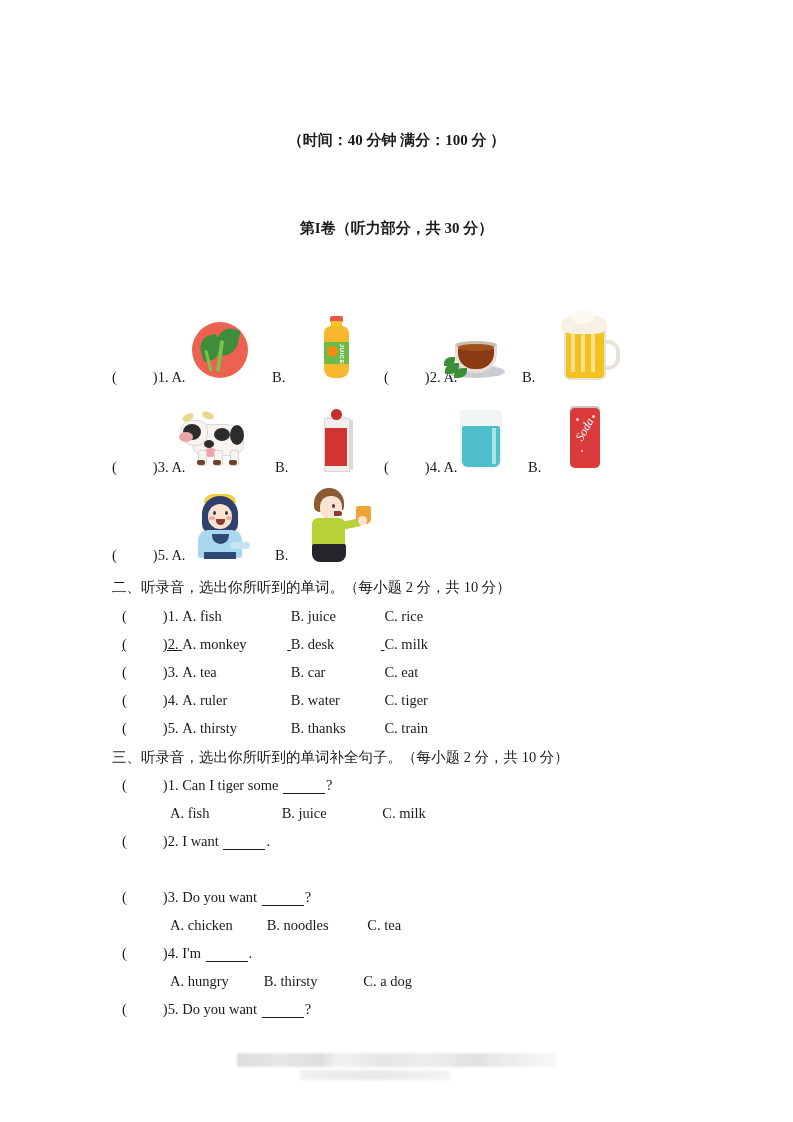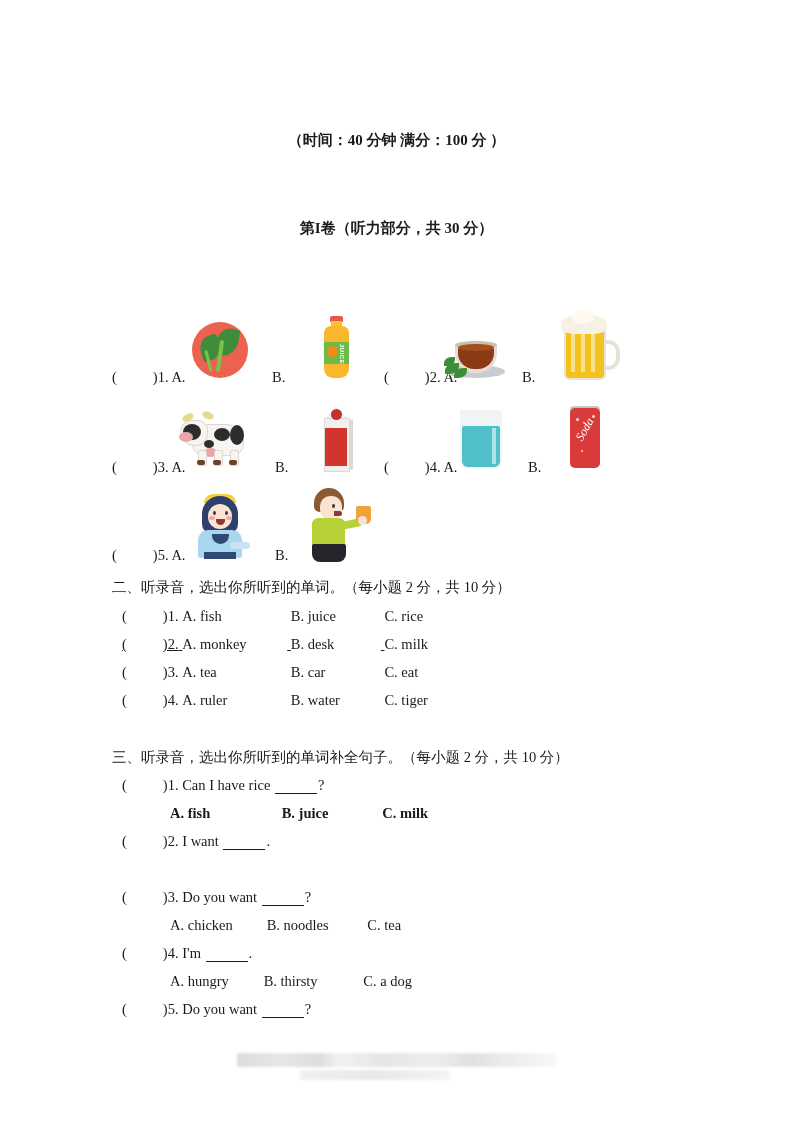--- a/index.html
+++ b/index.html
@@ -705,28 +705,34 @@
     <span class="opt">C. eat</span>
   </div>
 
   <div class="q-line" style="left:122px; top:692px;">
     <span>(</span><span class="paren"></span><span>)4.</span>
     <span class="opt" style="width:105px;">A. ruler</span>
     <span class="opt" style="width:90px;">B. water</span>
     <span class="opt">C. tiger</span>
   </div>
 
+  <div class="q-line" style="left:122px; top:720px;">
+    <span>(</span><span class="paren"></span><span>)5.</span>
+    <span class="opt" style="width:105px;">A. thirsty</span>
+    <span class="opt" style="width:90px;">B. thanks</span>
+    <span class="opt">C. train</span>
+  </div>
 
   <div class="sec-head" style="top:748px;">三、听录音，选出你所听到的单词补全句子。（每小题 2 分，共 10 分）</div>
 
   <div class="q-line" style="left:122px; top:777px;">
     <span>(</span><span class="paren"></span><span>)1.</span>
-    <span>Can I have rice </span><span class="ublank"></span><span>?</span>
-  </div>
-  <div class="q-line" style="left:170px; top:805px;font-weight:bold;">
+    <span>Can I tiger some </span><span class="ublank"></span><span>?</span>
+  </div>
+  <div class="q-line" style="left:170px; top:805px;">
     <span class="opt" style="width:108px;">A. fish</span>
     <span class="opt" style="width:97px;">B. juice</span>
     <span class="opt">C. milk</span>
   </div>
 
   <div class="q-line" style="left:122px; top:833px;">
     <span>(</span><span class="paren"></span><span>)2.</span>
     <span>I want </span><span class="ublank"></span><span>.</span>
   </div>
 

